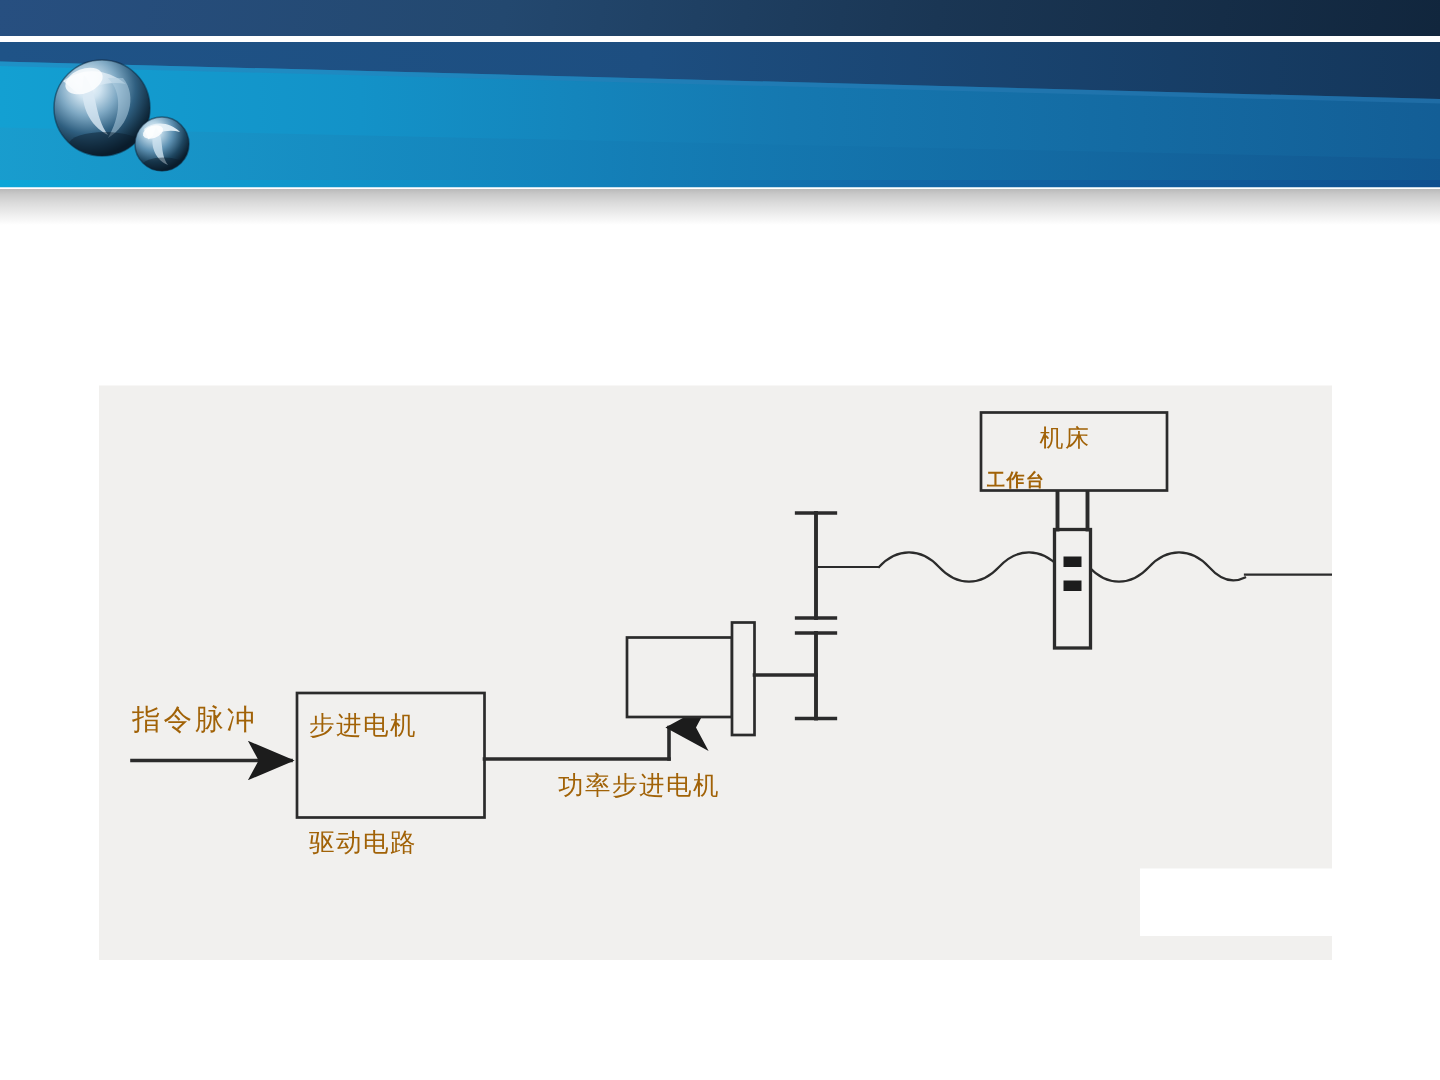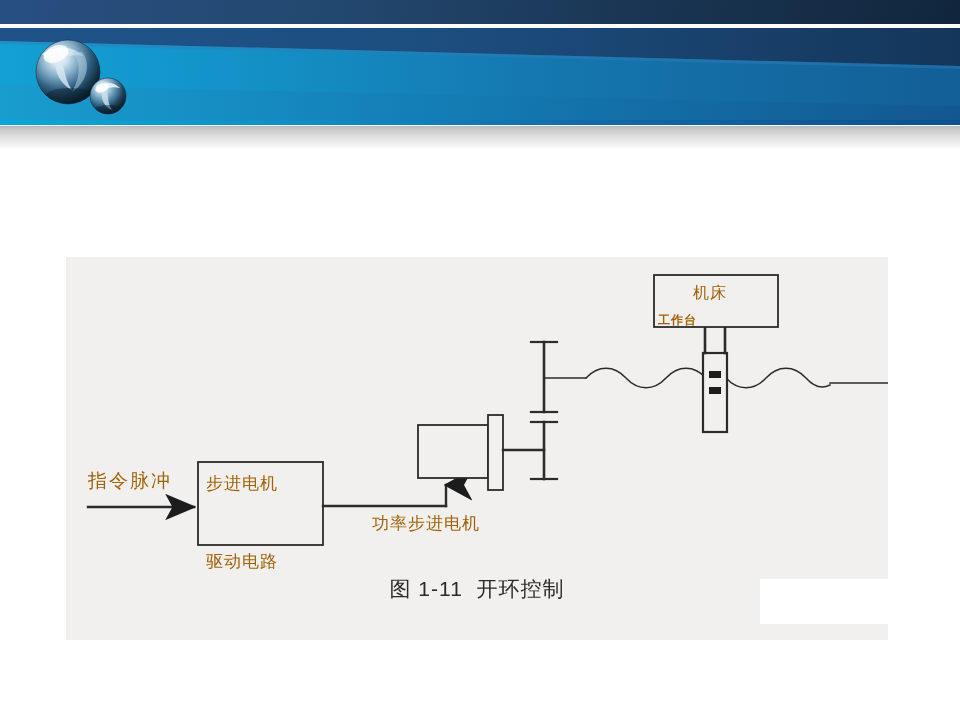--- a/index.html
+++ b/index.html
@@ -285,18 +285,17 @@
       <rect x="643" y="130" width="12" height="7" fill="#1c1c1c"></rect>
     </svg>
 
     <div class="fig-label lbl-pulse">指令脉冲</div>
     <div class="fig-label lbl-drv1">步进电机</div>
     <div class="fig-label lbl-drv2">驱动电路</div>
     <div class="fig-label lbl-motor">功率步进电机</div>
     <div class="fig-label lbl-tbl1">机床</div>
     <div class="fig-label lbl-tbl2">工作台</div>
 
-    <div class="fig-caption">图 1-11  开环控制</div>
   </div>
 
   <div class="figure-patch"></div>
 
 </div>
 
 </body></html>

